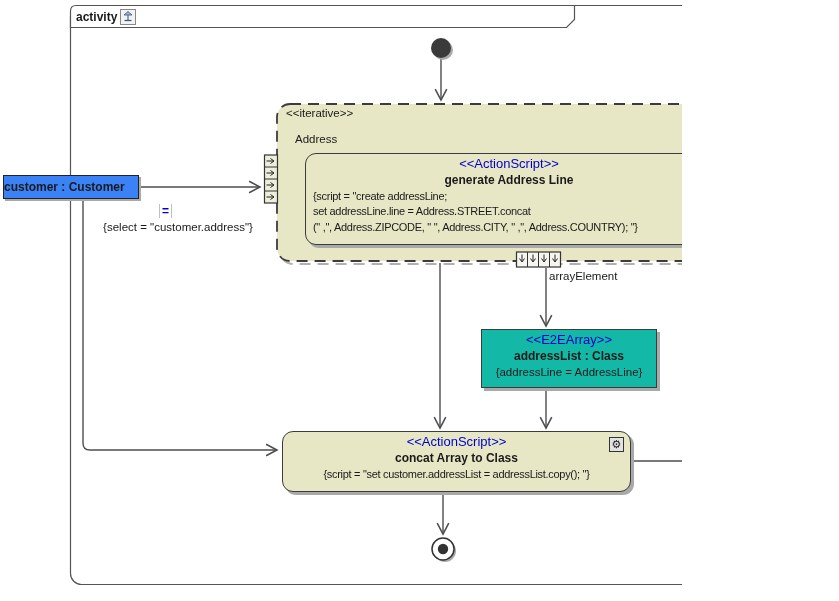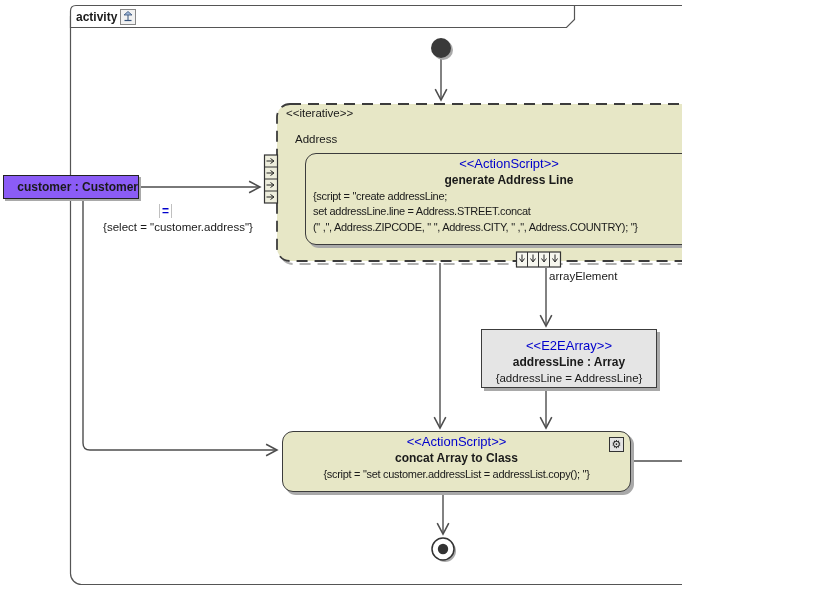--- a/index.html
+++ b/index.html
@@ -18,26 +18,26 @@
   
   .region-stereo{left:286px;top:107px;font-size:11.5px;}
   .region-addr{left:295px;top:133px;font-size:11.5px;}
 
   
   .action{
     box-sizing:border-box;background:#e7e7c6;border:1.5px solid #3c3c3c;border-radius:11px;
     box-shadow:3px 3px 0 #a9a9a9;padding-top:2px;
   }
   .objnode{
-    box-sizing:border-box;background:#e5e5e5;border:1.4px solid #3c3c3c;
-    box-shadow:3px 3px 0 #a9a9a9;padding-top:8px;
+    box-sizing:border-box;background:#14b8a6;border:1.4px solid #3c3c3c;
+    box-shadow:3px 3px 0 #a9a9a9;padding-top:2px;
   }
   .param{
-    box-sizing:border-box;background:#8b5cf6;border:1.4px solid #222;
-    box-shadow:2px 2px 0 #a9a9a9;display:flex;align-items:center;justify-content:flex-end;
+    box-sizing:border-box;background:#3b82f6;border:1.4px solid #222;
+    box-shadow:2px 2px 0 #a9a9a9;display:flex;align-items:center;justify-content:flex-start;
     font-weight:bold;font-size:12px;white-space:nowrap;
   }
   .st{color:#0000cc;font-size:13px;text-align:center;line-height:15px;}
   .nm{font-weight:bold;font-size:12px;text-align:center;line-height:18px;}
   .script{font-size:11px;letter-spacing:-0.3px;line-height:15.3px;white-space:pre;margin-left:7px;}
   .script.center{text-align:center;margin-left:0;white-space:pre;}
   .cons{font-size:11.5px;text-align:center;line-height:15px;}
 
   #gen-action{left:305px;top:153px;width:408px;height:92px;}
   #append-action{left:282px;top:431px;width:349px;height:61px;}
@@ -140,21 +140,21 @@
     <div class="nm">generate Address Line</div>
     <div class="script">{script = "create addressLine;
 set addressLine.line = Address.STREET.concat
 (" ,", Address.ZIPCODE, " ", Address.CITY, " ,", Address.COUNTRY); "}</div>
   </div>
 
   <div class="abs edge-label" id="lbl-addressline">arrayElement</div>
 
   <div class="abs objnode" id="array-node">
     <div class="st">&lt;&lt;E2EArray&gt;&gt;</div>
-    <div class="nm">addressLine : Array</div>
+    <div class="nm">addressList : Class</div>
     <div class="cons">{addressLine = AddressLine}</div>
   </div>
 
   <div class="abs action" id="append-action">
     <div class="gear">⚙</div>
     <div class="st">&lt;&lt;ActionScript&gt;&gt;</div>
     <div class="nm">concat Array to Class</div>
     <div class="script center">{script = "set customer.addressList = addressList.copy(); "}</div>
   </div>
 

